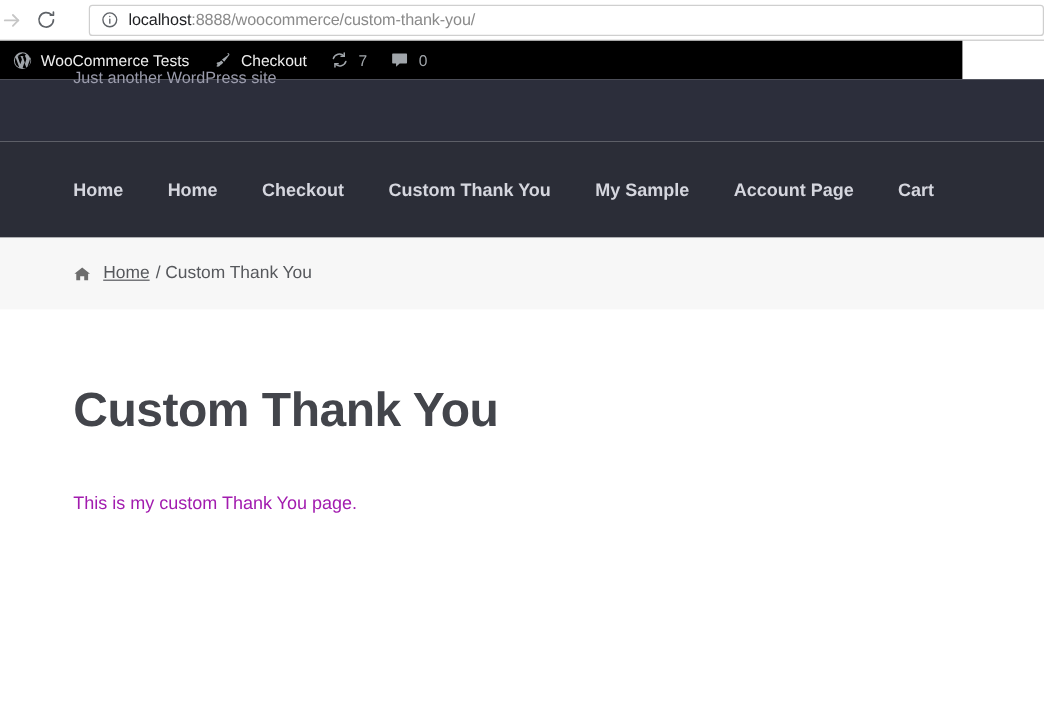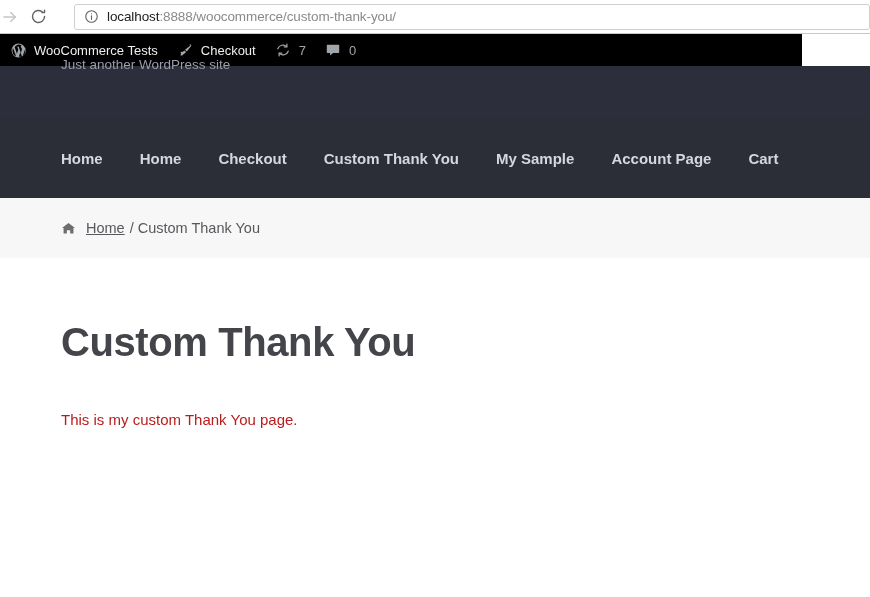--- a/index.html
+++ b/index.html
@@ -137,21 +137,21 @@
     position: absolute; left: 61px; top: 64px;
     font-size: 40px;
     font-weight: bold;
     color: #43454b;
     letter-spacing: -0.4px;
     line-height: 1;
   }
   .page-body-text {
     position: absolute; left: 61px; top: 135px;
     font-size: 15px;
-    color: #b91c1c;
+    color: #a21caf;
     line-height: 1.6;
   }
 </style>
 </head>
 <body>
 
 <div class="browser-chrome">
 
   <div class="nav-btn forward">
     <span>

